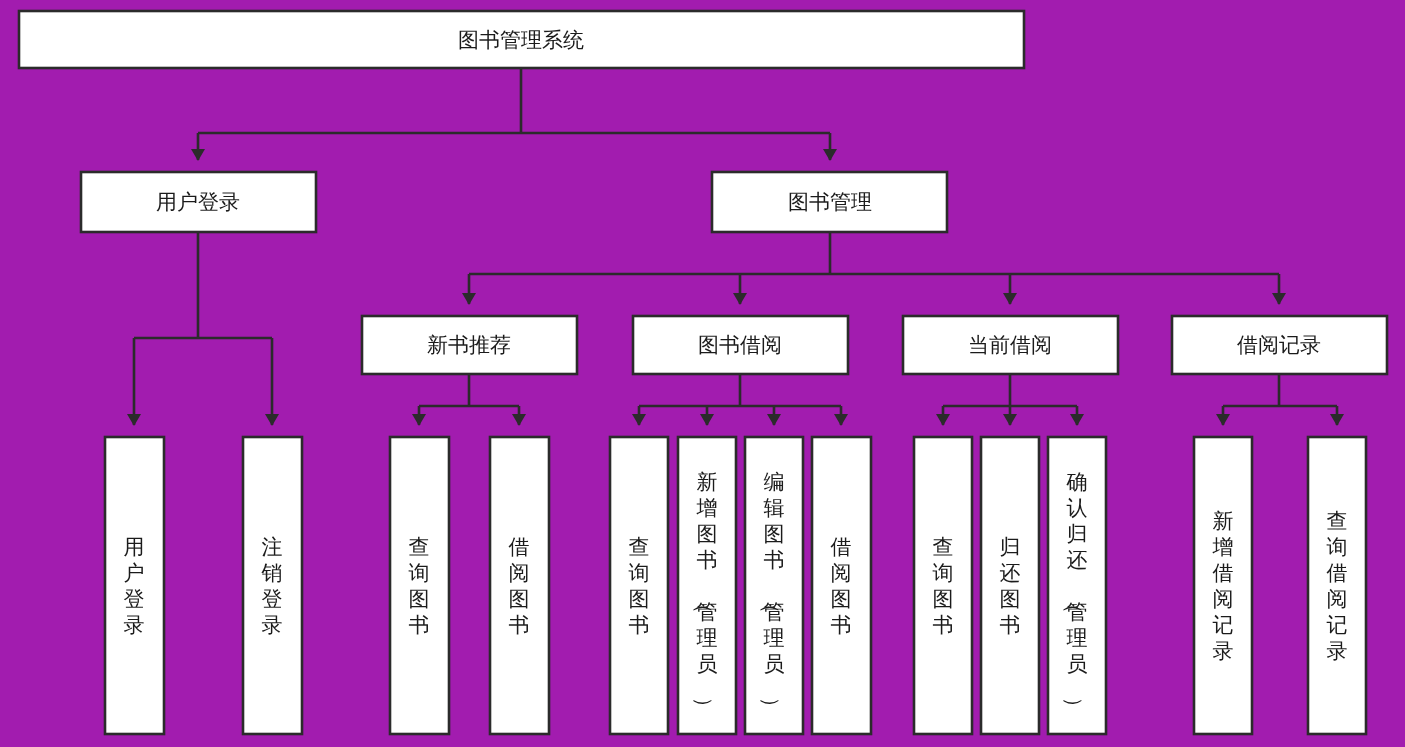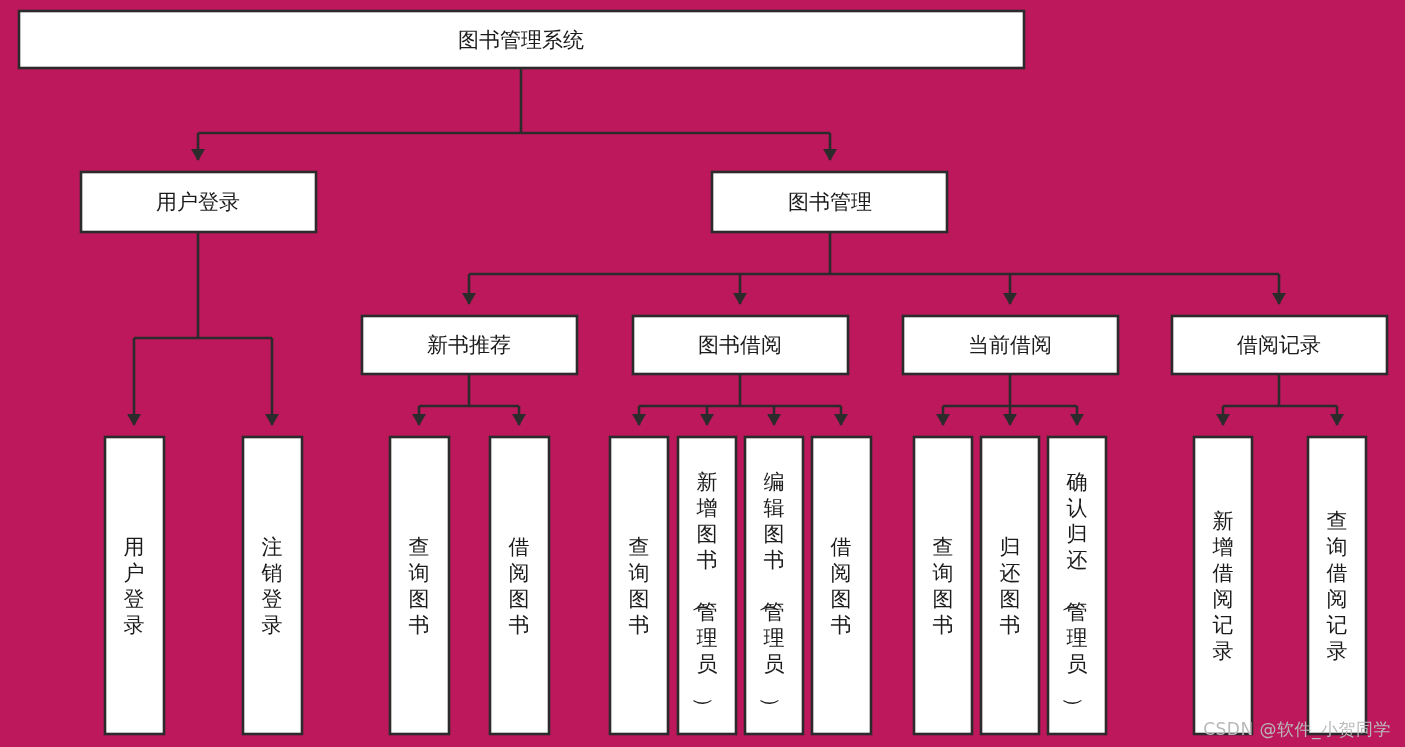--- a/index.html
+++ b/index.html
@@ -7,21 +7,21 @@
     padding: 0;
     background: #ffffff;
   }
   body {
     font-family: "DejaVu Sans", "Liberation Sans", sans-serif;
   }
   #diagram-root {
     position: relative;
     width: 1405px;
     height: 747px;
-    background: #be185d;
+    background: #a21caf;
     overflow: hidden;
   }
   svg#tree-svg {
     position: absolute;
     left: 0;
     top: 0;
     width: 1405px;
     height: 747px;
     display: block;
   }
@@ -227,15 +227,14 @@
       <text class="node-label-vertical" x="1223" y="527.78"><tspan x="1223" dy="0">新</tspan><tspan x="1223" dy="26">增</tspan><tspan x="1223" dy="26">借</tspan><tspan x="1223" dy="26">阅</tspan><tspan x="1223" dy="26">记</tspan><tspan x="1223" dy="26">录</tspan></text>
     </g>
 
     <g>
       <rect class="node-rect" x="1308" y="437" width="58" height="297"></rect>
       <text class="node-label-vertical" x="1337" y="527.78"><tspan x="1337" dy="0">查</tspan><tspan x="1337" dy="26">询</tspan><tspan x="1337" dy="26">借</tspan><tspan x="1337" dy="26">阅</tspan><tspan x="1337" dy="26">记</tspan><tspan x="1337" dy="26">录</tspan></text>
     </g>
 
   </svg>
 
-  <div class="watermark-text">CSDN @软件_小贺同学</div>
 
 </div>
 
 </body></html>

